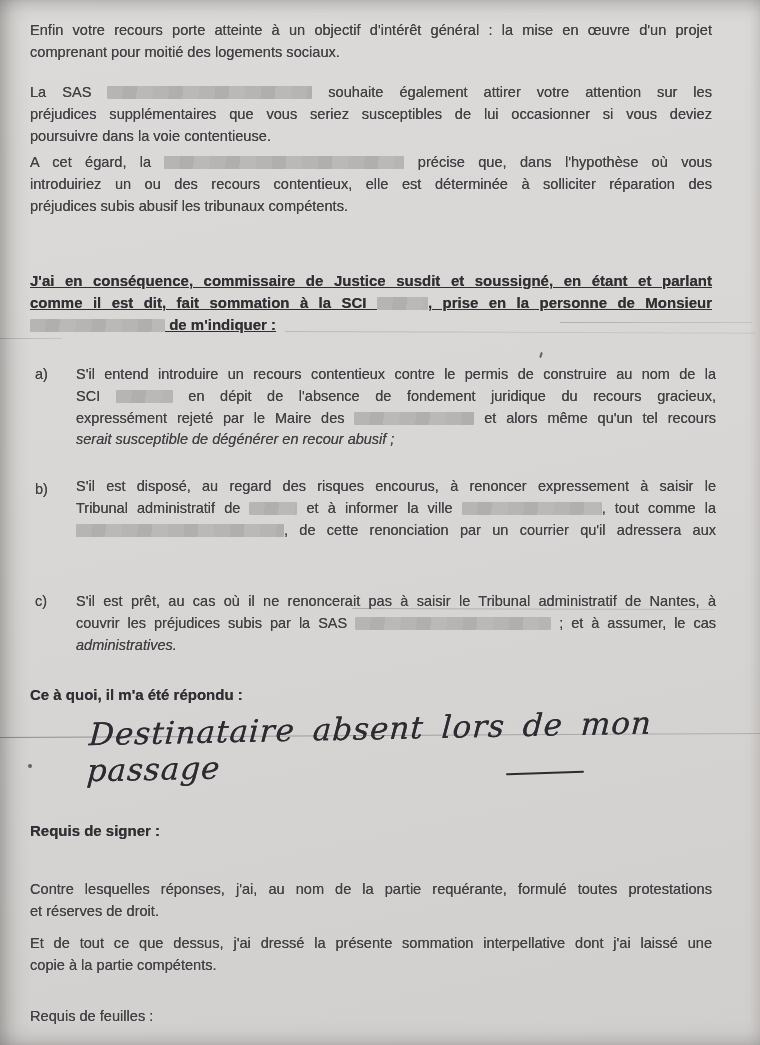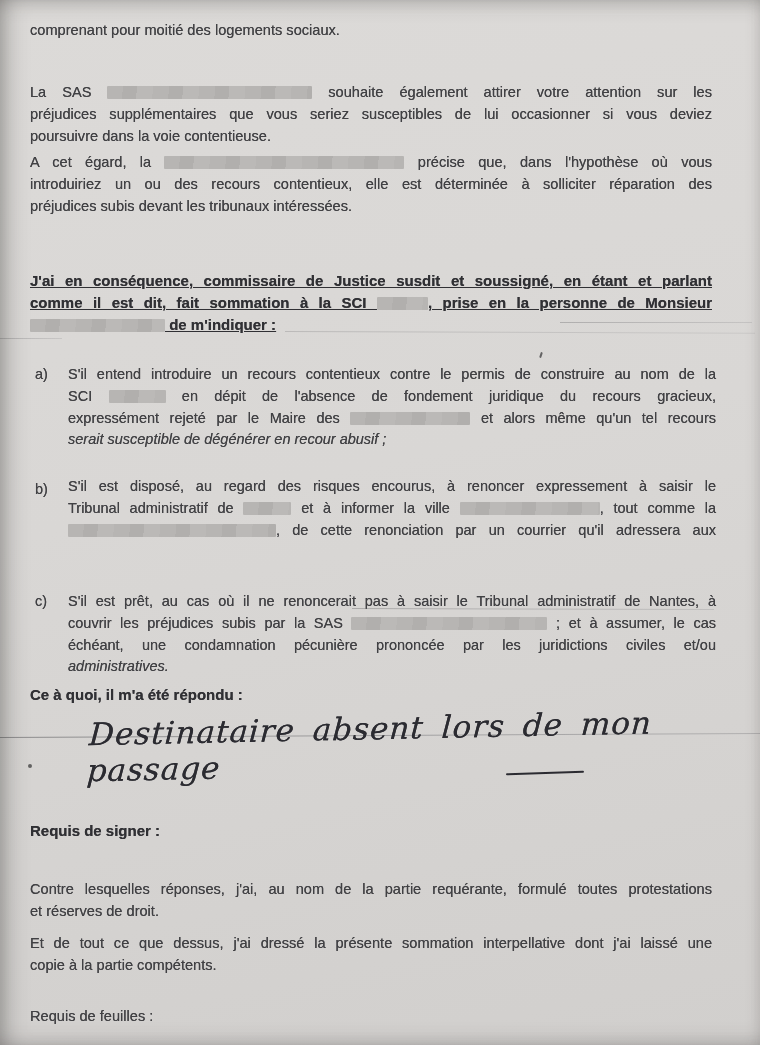--- a/index.html
+++ b/index.html
@@ -23,21 +23,21 @@
     text-shadow:0 0 .45px rgba(60,60,64,.85);
   }
   .para .line{line-height:21.8px;text-align:justify;text-align-last:justify;}
   .para .line.last{text-align-last:left;}
   .bold{font-weight:bold;color:#303034;font-size:15px;text-decoration:underline;}
   .item{
     position:absolute;left:68px;width:648px;
     font-size:14.5px;color:var(--ink,#414144);
     text-shadow:0 0 .45px rgba(60,60,64,.85);
   }
-  .item .line{line-height:21.8px;text-align:justify;text-align-last:justify;}
+  .item .line{line-height:21.8px;text-align:justify;text-align-last:justify;margin-left:8px;}
   .item .line.last{text-align-last:left;font-style:italic;}
   .marker{
     position:absolute;left:35px;font-size:14.5px;color:var(--ink,#414144);
     text-shadow:0 0 .45px rgba(60,60,64,.85);line-height:21.8px;
   }
   .heading{
     position:absolute;left:30px;font-weight:bold;color:#303034;
     font-size:15px;text-shadow:0 0 .45px rgba(48,48,52,.85);
   }
   .redact{
@@ -64,31 +64,32 @@
     background:#2b2b31;border-radius:2px;transform:rotate(-2deg);
   }
   .speck{position:absolute;border-radius:50%;background:rgba(60,60,62,.75);}
 </style>
 </head>
 <body style="--paper: #d9d7d5; --ink: #414144; --redact: #b7b5b3;">
 
 <div class="page">
 
   <div class="para" style="top:20px">
+      <div class="line">Enfin votre recours porte atteinte à un objectif d'intérêt général : la mise en œuvre d'un projet</div>
       <div class="line last">comprenant pour moitié des logements sociaux.</div>
     </div>
   <div class="para" style="top:82px">
       <div class="line">La SAS <span class="redact" style="width: 205px;"></span> souhaite également attirer votre attention sur les</div>
       <div class="line">préjudices supplémentaires que vous seriez susceptibles de lui occasionner si vous deviez</div>
       <div class="line last">poursuivre dans la voie contentieuse.</div>
     </div>
   <div class="para" style="top:152px">
       <div class="line">A cet égard, la <span class="redact" style="width: 240px;"></span> précise que, dans l'hypothèse où vous</div>
       <div class="line">introduiriez un ou des recours contentieux, elle est déterminée à solliciter réparation des</div>
-      <div class="line last">préjudices subis devant les tribunaux intéressées.</div>
+      <div class="line last">préjudices subis abusif les tribunaux compétents.</div>
     </div>
   <div class="para bold" style="top:270px">
       <div class="line">J'ai en conséquence, commissaire de Justice susdit et soussigné, en étant et parlant</div>
       <div class="line">comme il est dit, fait sommation à la SCI <span class="redact" style="width: 51px;"></span>, prise en la personne de Monsieur</div>
       <div class="line last"><span class="redact" style="width: 135px;"></span> de m'indiquer :</div>
     </div>
 
   <div class="rule" style="top:322px;left:560px;width:192px;opacity:.55"></div>
   <div class="rule" style="top:331px;left:285px;width:470px;opacity:.40;transform:rotate(.2deg)"></div>
   <div class="rule" style="top:338px;left:0;width:62px;opacity:.5"></div>
@@ -105,21 +106,20 @@
   <div class="item" style="top:476px">
       <div class="line">S'il est disposé, au regard des risques encourus, à renoncer expressement à saisir le</div>
       <div class="line">Tribunal administratif de <span class="redact" style="width: 48px;"></span> et à informer la ville <span class="redact" style="width: 140px;"></span>, tout comme la</div>
       <div class="line"><span class="redact" style="width: 208px;"></span>, de cette renonciation par un courrier qu'il adressera aux</div>
     </div>
 
   <div class="marker" style="top:591px">c)</div>
   <div class="item" style="top:591px">
       <div class="line">S'il est prêt, au cas où il ne renoncerait pas à saisir le Tribunal administratif de Nantes, à</div>
       <div class="line">couvrir les préjudices subis par la SAS <span class="redact" style="width: 196px;"></span> ; et à assumer, le cas</div>
-      <div class="line">échéant, une condamnation pécunière prononcée par les juridictions civiles et/ou</div>
       <div class="line last">administratives.</div>
     </div>
 
   <div class="rule" style="top:608px;left:352px;width:362px;opacity:.6;transform:rotate(.15deg)"></div>
 
   <div class="heading" style="top:686px">Ce à quoi, il m'a été répondu :</div>
 
   <div class="rule" style="top:737px;left:0;width:760px;transform:rotate(-.3deg)"></div>
 
   <div class="handwriting">Destinataire absent lors de mon passage</div>

